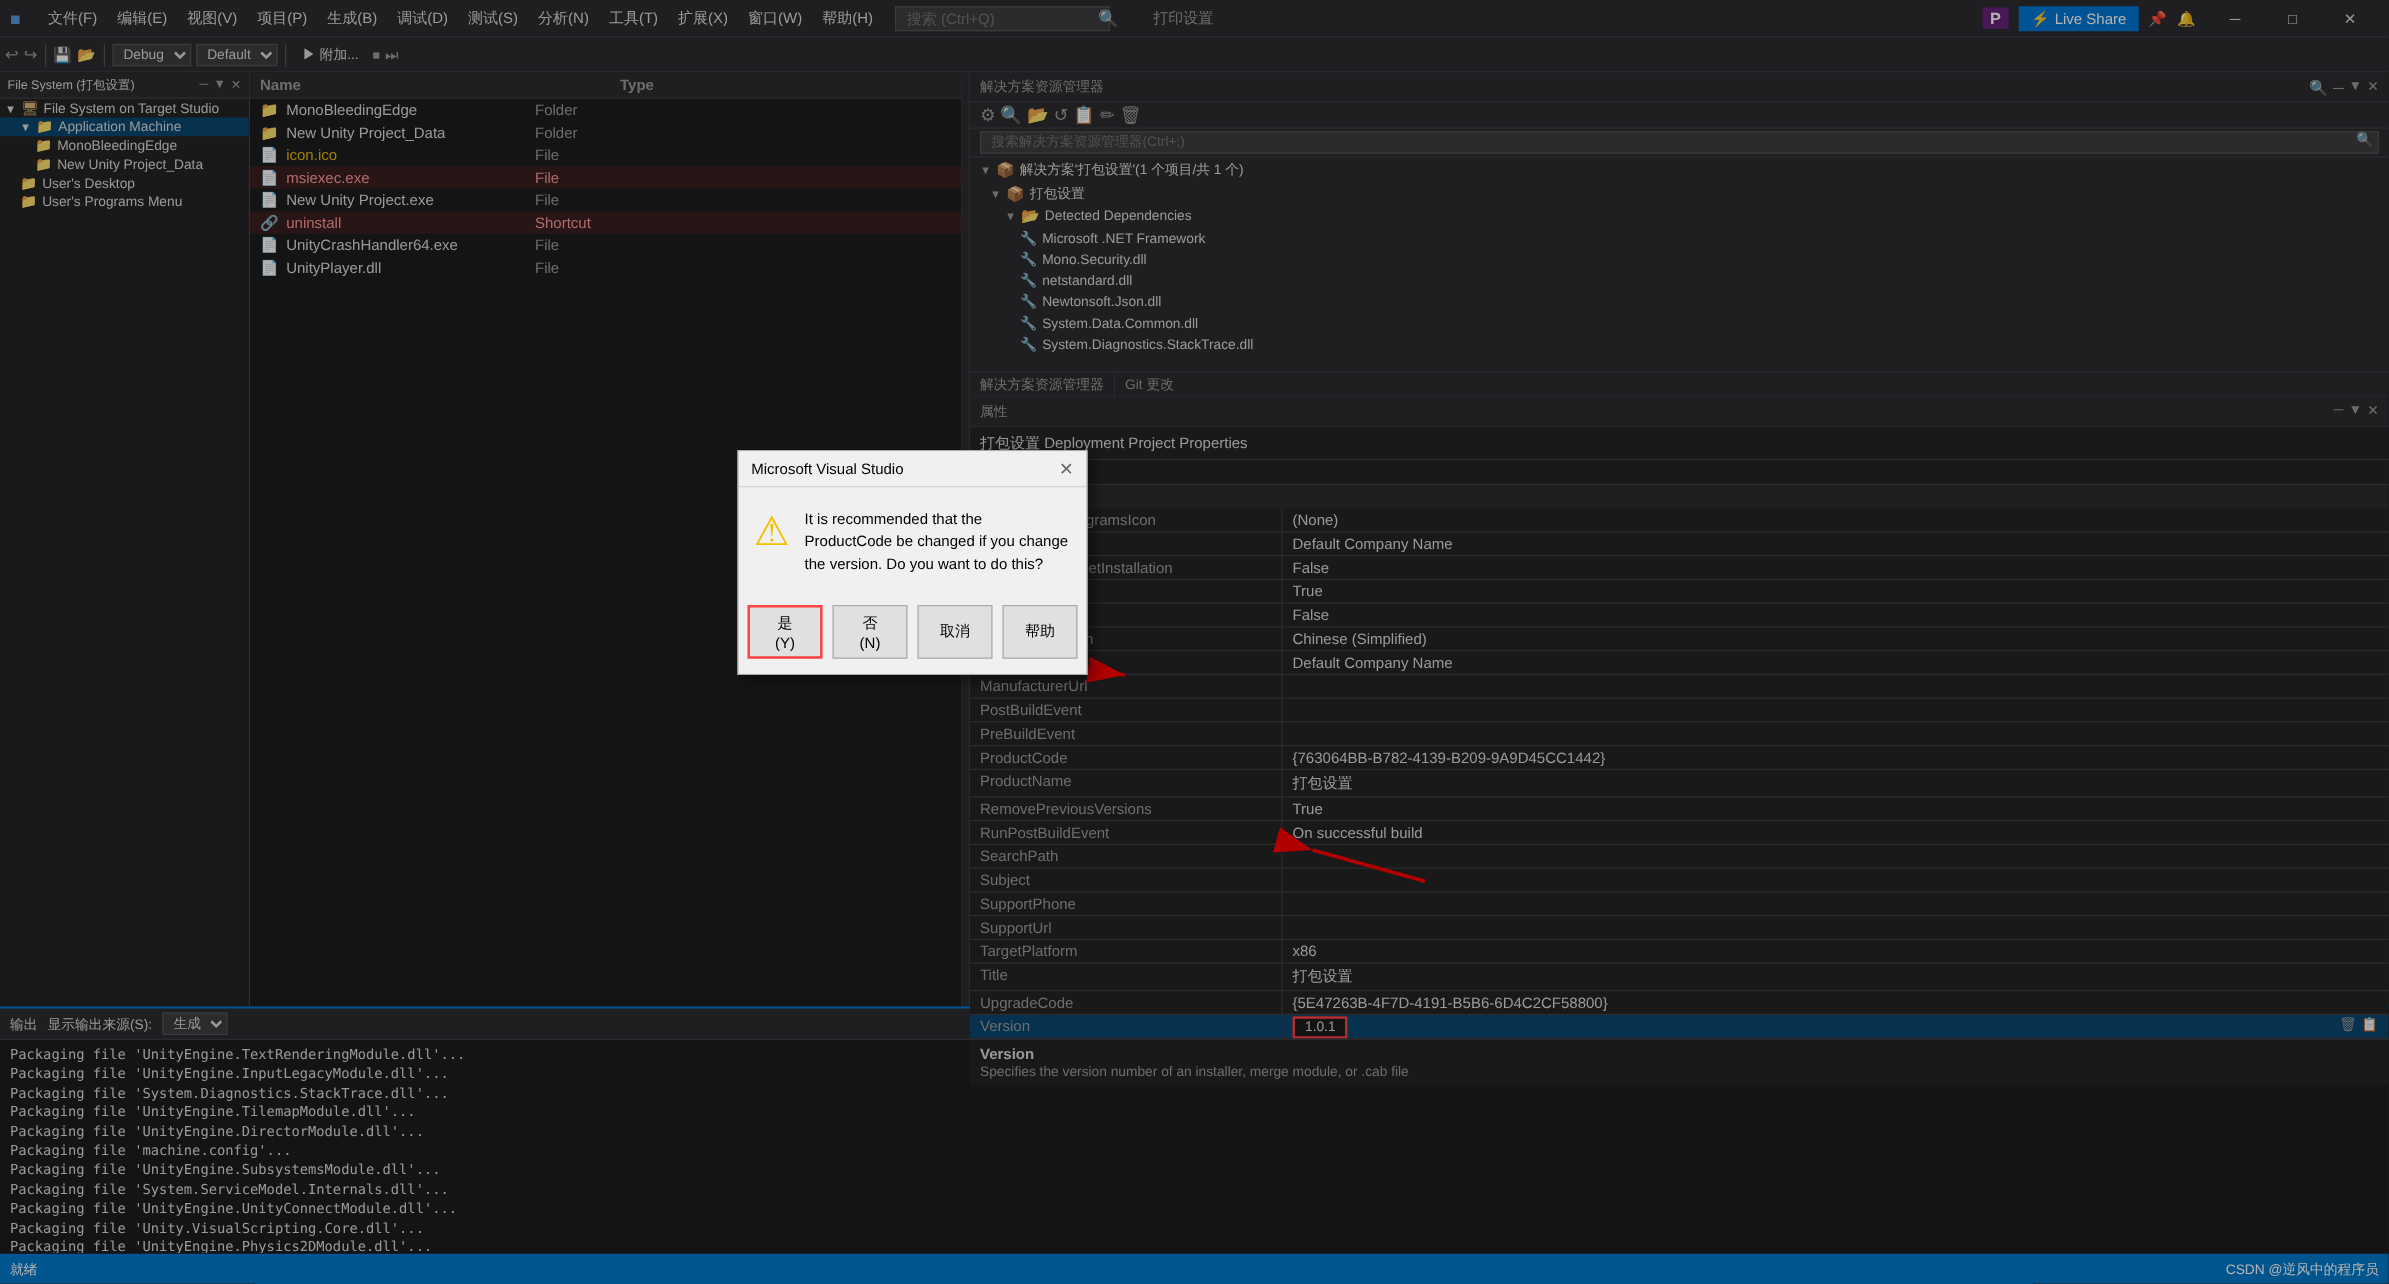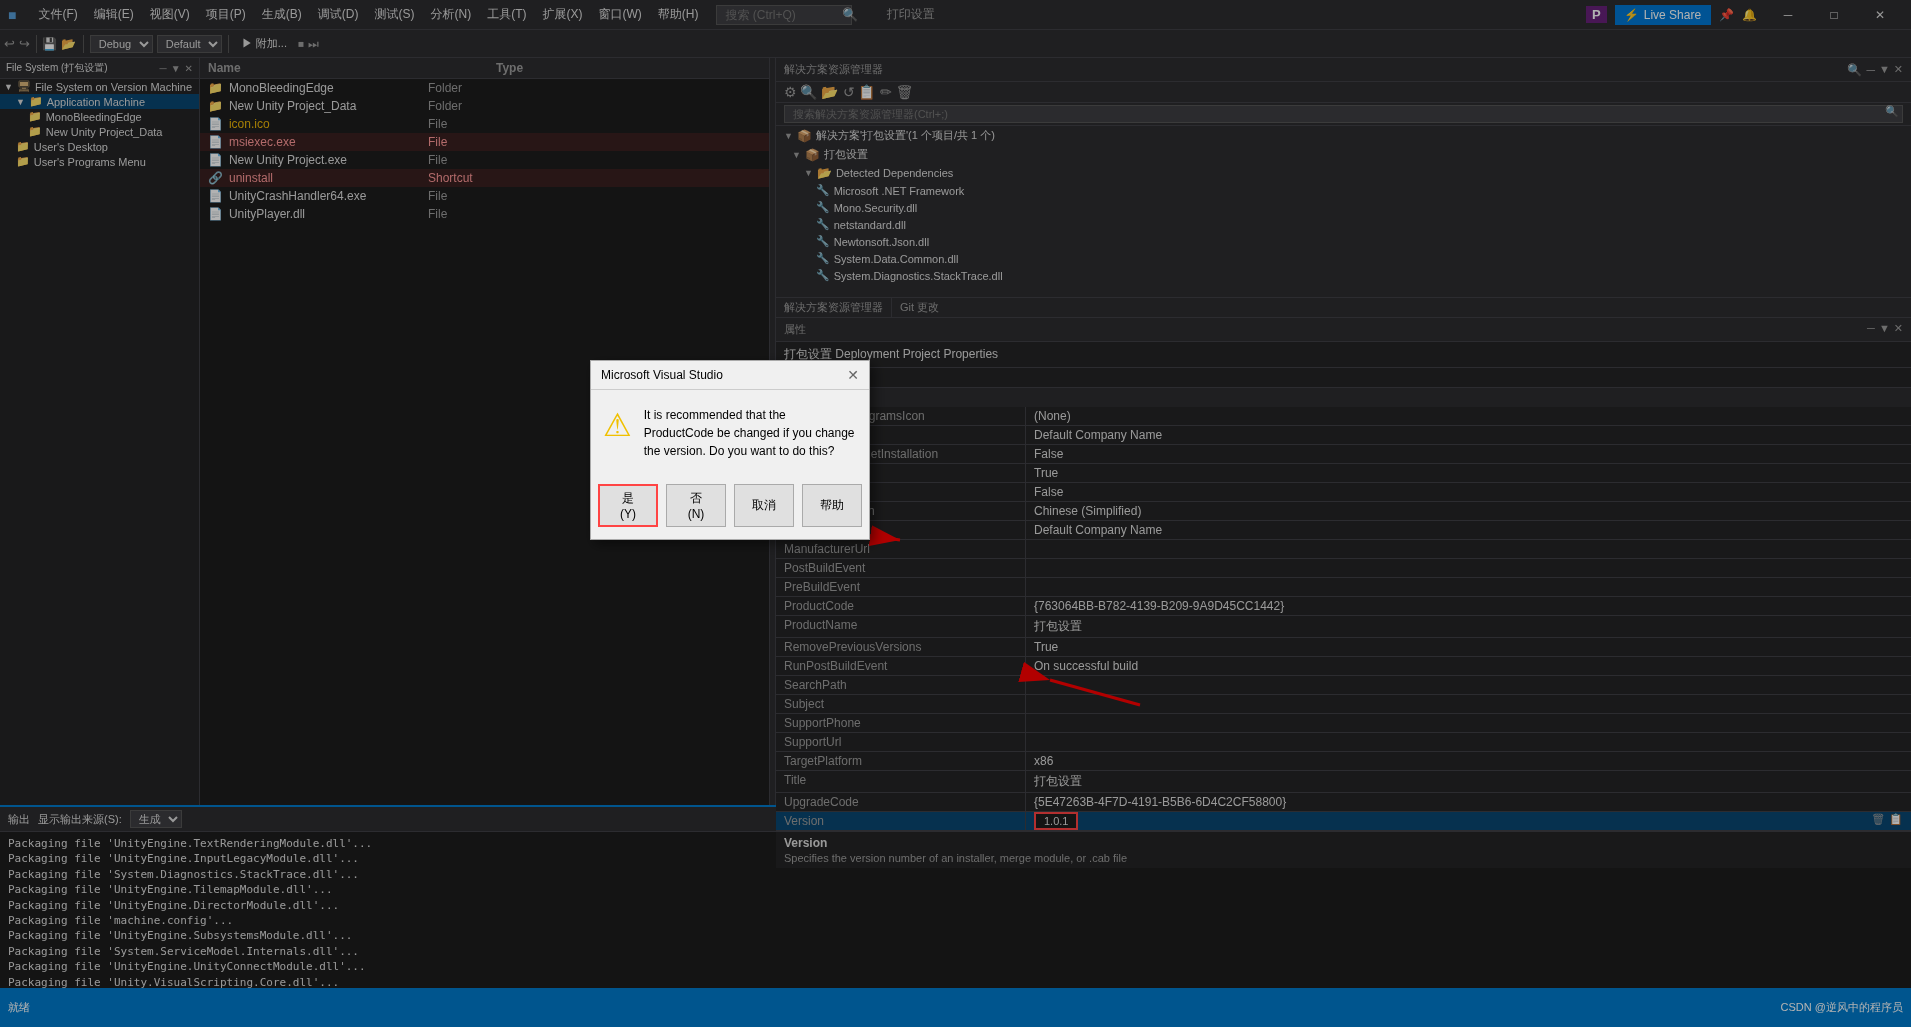--- a/index.html
+++ b/index.html
@@ -39,21 +39,21 @@
       padding: 2px 6px;
       cursor: pointer;
       color: #dcdcdc;
     }
     .search-box {
       background: #3e3e42;
       border: 1px solid #555;
       color: #dcdcdc;
       padding: 2px 24px 2px 8px;
       font-size: 12px;
-      width: 136px;
+      width: 172px;
     }
     .title-bar-right {
       display: flex;
       align-items: center;
       gap: 8px;
     }
     .live-share-btn {
       background: #0078d4;
       color: white;
       padding: 3px 10px;
@@ -221,21 +221,21 @@
       font-family: 'Consolas', monospace;
       font-size: 11px;
       color: #dcdcdc;
       overflow-y: auto;
       height: calc(100% - 28px);
     }
     .output-line { line-height: 1.4; }
 
     
     .status-bar {
-      height: 39px;
+      height: 24px;
       background: #007acc;
       display: flex;
       align-items: center;
       padding: 0 8px;
       font-size: 11px;
       color: white;
       position: absolute;
       bottom: 0;
       left: 0;
       right: 0;
@@ -388,21 +388,21 @@
       <div style="display:flex; gap:4px;">
         <span style="font-size:10px; color:#9d9d9d;">─</span>
         <span style="font-size:10px; color:#9d9d9d;">▼</span>
         <span style="font-size:10px; color:#9d9d9d;">✕</span>
       </div>
     </div>
     <div style="overflow-y:auto; flex:1;">
       <div class="fs-item">
         <span style="font-size:9px;">▼</span>
         <span class="folder-icon">🖥</span>
-        <span style="font-size:11px;">File System on Version Machine</span>
+        <span style="font-size:11px;">File System on Target Studio</span>
       </div>
       <div class="fs-item level1 selected">
         <span style="font-size:9px;">▼</span>
         <span class="folder-icon">📁</span>
         <span style="font-size:11px;">Application Machine</span>
       </div>
       <div class="fs-item level2">
         <span class="folder-icon">📁</span>
         <span style="font-size:11px;">MonoBleedingEdge</span>
       </div>

